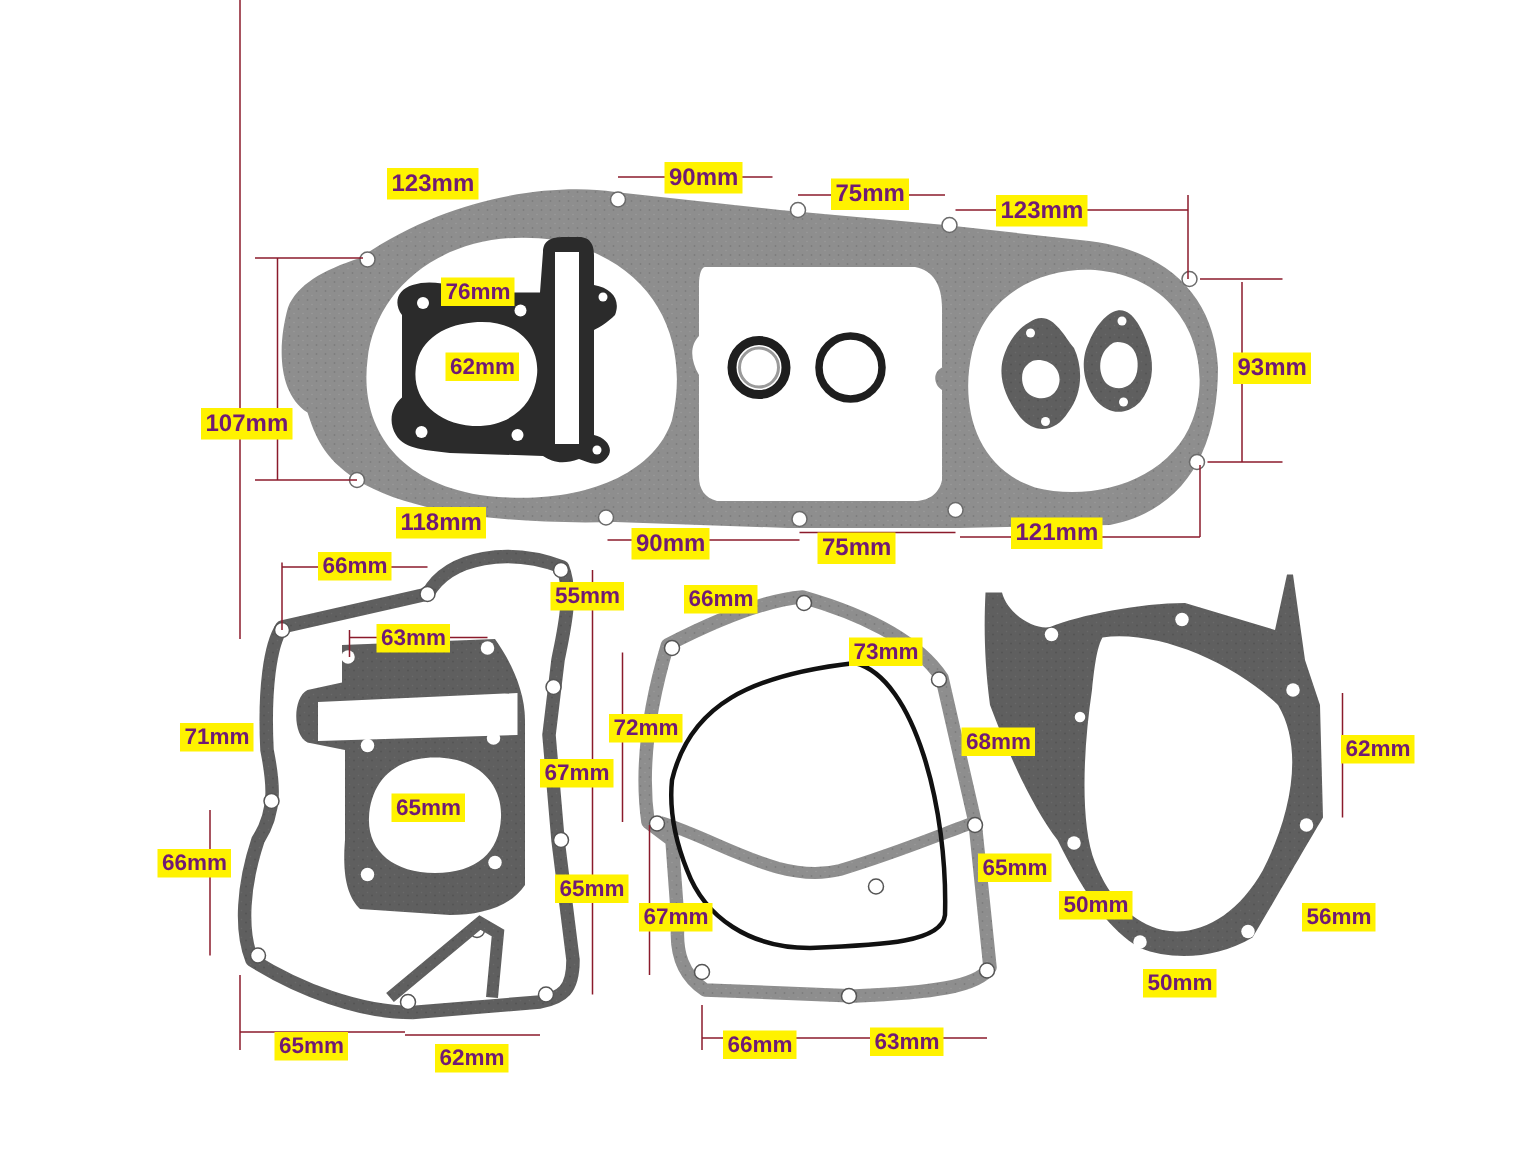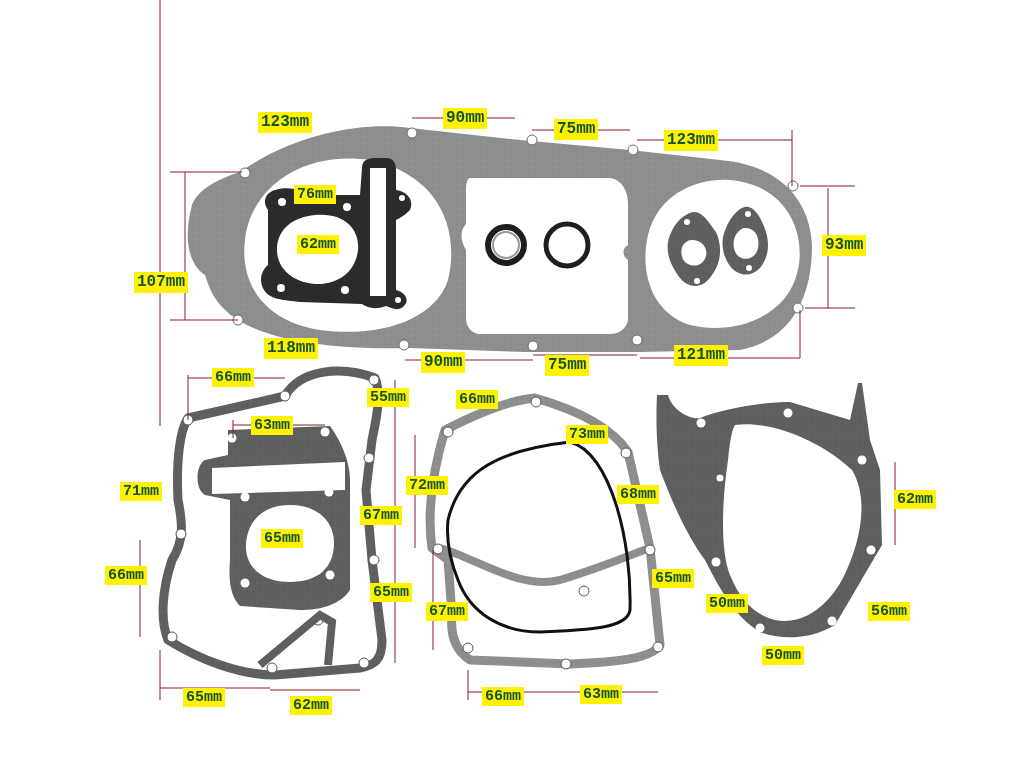--- a/index.html
+++ b/index.html
@@ -1,27 +1,27 @@
 <!DOCTYPE html>
 <html><head>
 <meta charset="utf-8">
 <style>
   html, body { margin:0; padding:0; background:#ffffff; }
   body { width:1024px; height:768px; position:relative; overflow:hidden; font-family:"DejaVu Sans", sans-serif; }
   #stage { position:absolute; left:0; top:0; width:1024px; height:768px; }
   .lbl {
     position:absolute;
     background:#fff200;
-    color:#14532d;
+    color:#701a75;
     font-weight:bold;
     font-size:15px;
     line-height:17px;
     padding:1px 3px;
     white-space:nowrap;
-    font-family:Liberation Mono, monospace;
+    font-family:Liberation Sans, sans-serif;
     text-align:center;
   }
   .lbl.big { font-size:16px; line-height:19px; }
 </style>
 </head>
 <body>
 
 <div id="stage">
 <svg width="1024" height="768" viewBox="0 0 1024 768">
   <defs>
@@ -223,21 +223,21 @@
   <div class="lbl" style="left:360px;top:506px;">67mm</div>
   <div class="lbl" style="left:105px;top:566px;">66mm</div>
   <div class="lbl" style="left:370px;top:583px;">65mm</div>
   <div class="lbl" style="left:183px;top:688px;">65mm</div>
   <div class="lbl" style="left:290px;top:696px;">62mm</div>
 
   
   <div class="lbl" style="left:456px;top:390px;">66mm</div>
   <div class="lbl" style="left:566px;top:393px;margin-top:32px;">73mm</div>
   <div class="lbl" style="left:406px;top:476px;">72mm</div>
-  <div class="lbl" style="left:617px;top:485px;">68mm</div>
+  <div class="lbl" style="left:641px;top:485px;">68mm</div>
   <div class="lbl" style="left:652px;top:569px;">65mm</div>
   <div class="lbl" style="left:426px;top:602px;">67mm</div>
   <div class="lbl" style="left:482px;top:687px;">66mm</div>
   <div class="lbl" style="left:580px;top:685px;">63mm</div>
 
   
   <div class="lbl" style="left:894px;top:490px;">62mm</div>
   <div class="lbl" style="left:706px;top:594px;">50mm</div>
   <div class="lbl" style="left:868px;top:602px;">56mm</div>
   <div class="lbl" style="left:762px;top:646px;">50mm</div>

